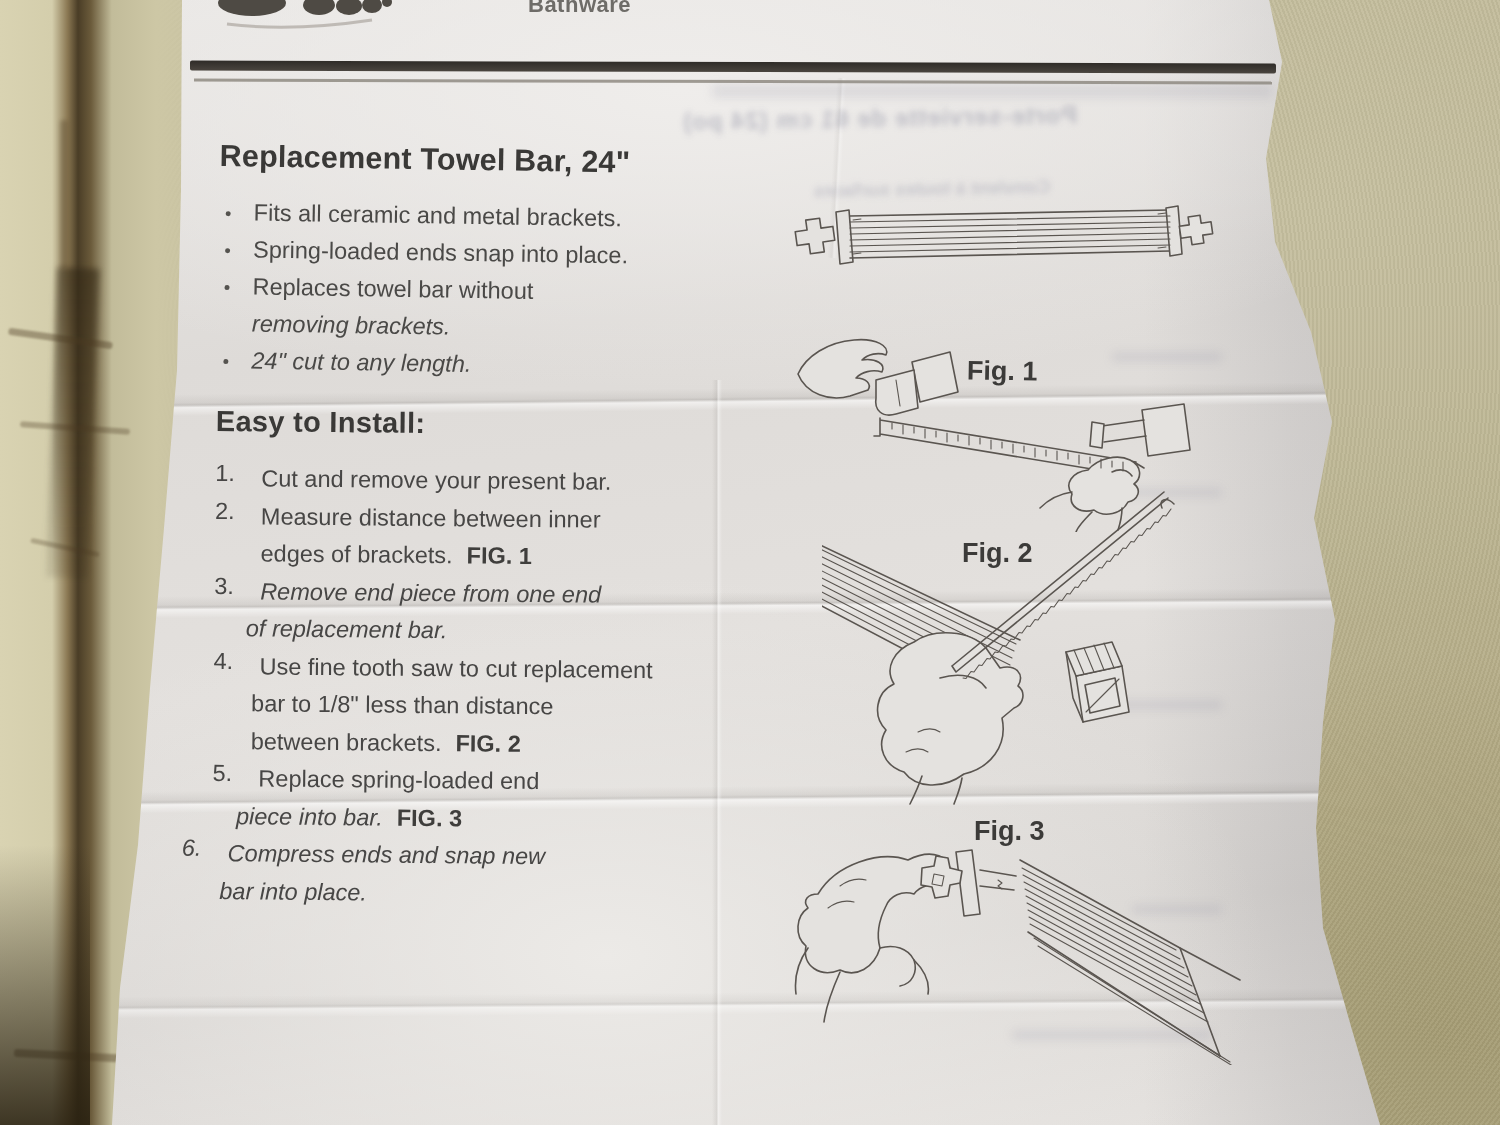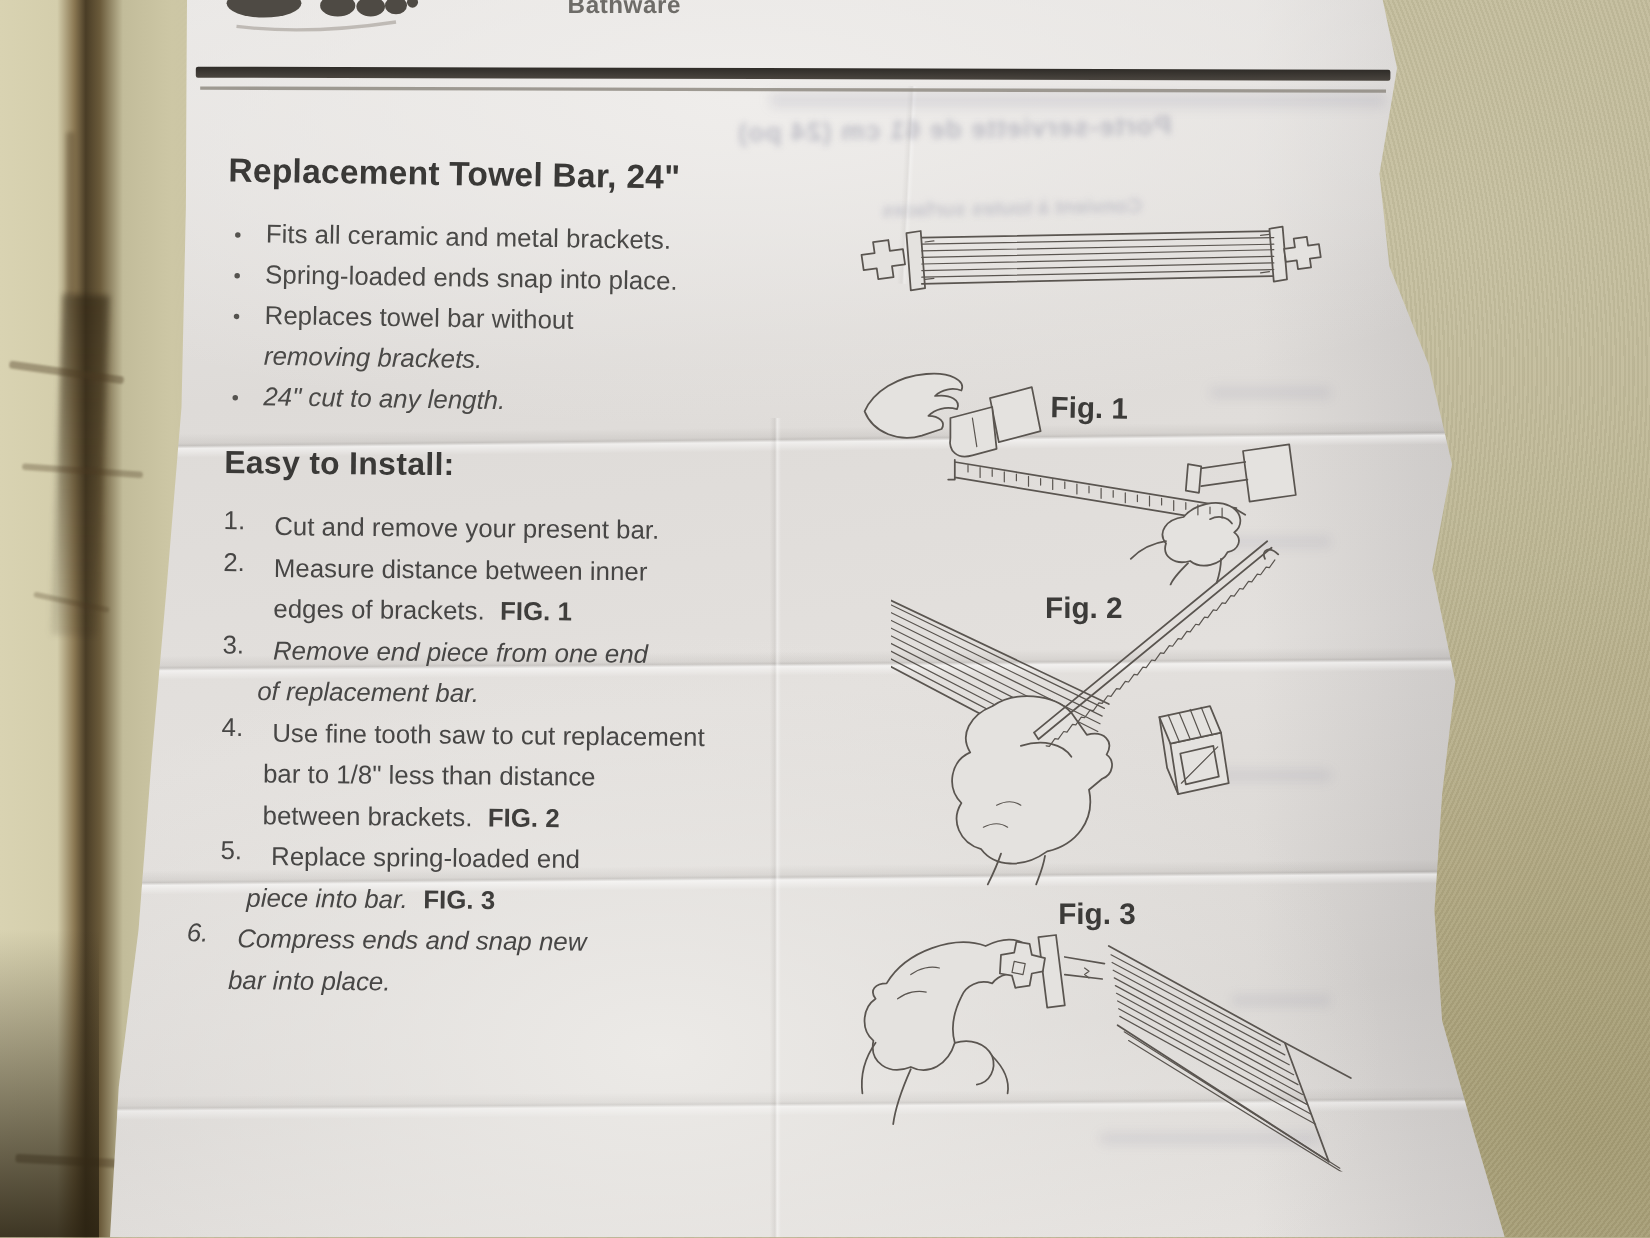--- a/index.html
+++ b/index.html
@@ -46,20 +46,21 @@
       1299px 332px, 1320px 422px, 1302px 518px, 1323px 620px, 1311px 722px,
       1304px 828px, 1311px 928px, 1340px 1030px, 1368px 1125px,
       100px 1125px, 108px 988px, 126px 845px, 138px 688px, 152px 528px,
       165px 370px, 169px 190px);
     background:
       linear-gradient(to right, rgba(120,110,95,0.22) 0%, rgba(120,110,95,0) 4%),
       radial-gradient(1400px 500px at 45% 8%, #efedeb 0%, rgba(239,237,235,0) 60%),
       radial-gradient(1200px 700px at 40% 85%, #eceae7 0%, rgba(236,234,231,0) 55%),
       linear-gradient(to right, rgba(0,0,0,0) 76%, rgba(90,88,95,0.12) 86%, rgba(62,60,68,0.18) 98%),
       linear-gradient(173deg, #e9e7e5 0%, #dedbd8 30%, #e3e0dd 55%, #d9d6d3 80%, #e6e3e0 100%);
+    margin-left: 12px;
   }
   .crease-h{
     position:absolute;left:0;width:100%;height:22px;
     background:linear-gradient(to bottom, rgba(0,0,0,0) 0, rgba(110,105,100,0.10) 40%,
       rgba(70,66,62,0.16) 50%, rgba(255,255,255,0.55) 62%, rgba(255,255,255,0) 100%);
   }
   .ch1{top:388px;transform:rotate(-0.6deg);}
   .ch2{top:592px;transform:rotate(-0.4deg);}
   .ch3{top:786px;transform:rotate(-0.5deg);}
   .ch4{top:992px;transform:rotate(-0.4deg);opacity:.8;}

